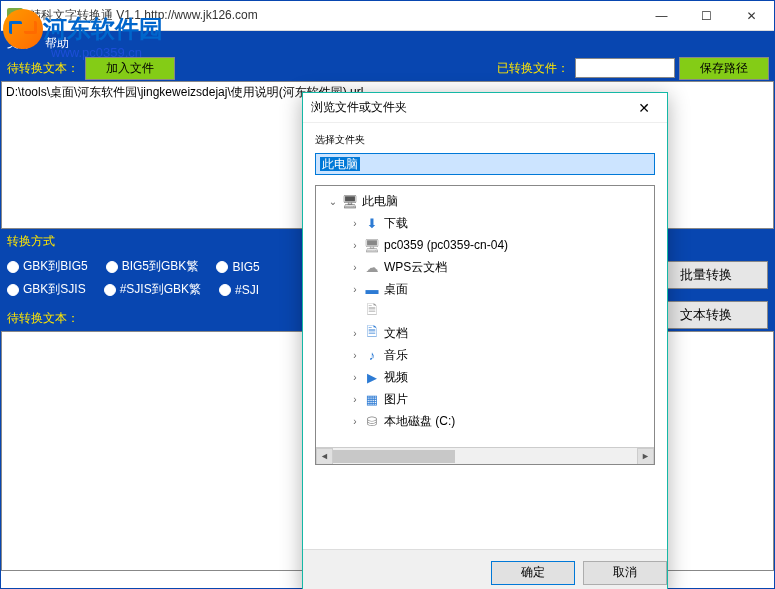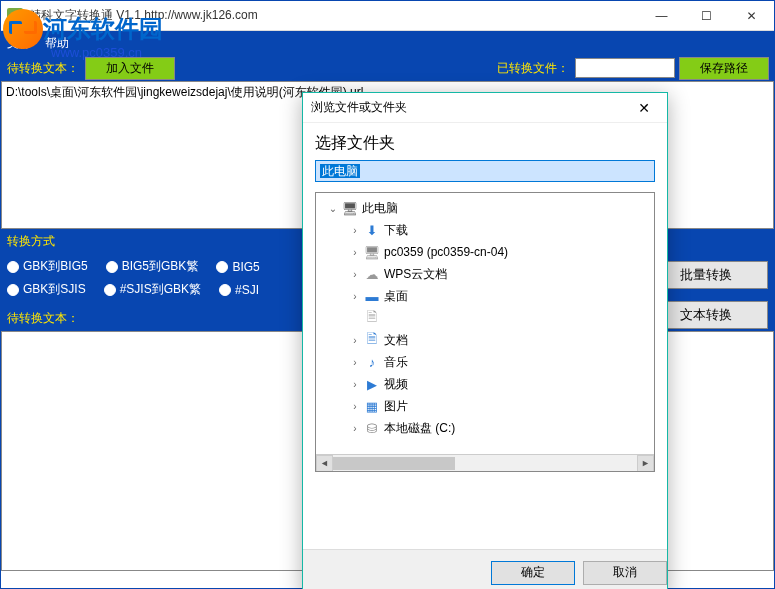--- a/index.html
+++ b/index.html
@@ -41,21 +41,21 @@
 .side-buttons { position: absolute; right: 6px; top: 260px; display: flex; flex-direction: column; gap: 12px; }
 .side-buttons .sbtn { width: 124px; height: 28px; background: #e6e6e6; border: 1px solid #888; font-size: 13px; display: flex; align-items: center; justify-content: center; }
 
 .text-area { background: #fff; border: 1px solid #888; height: 240px; margin: 0; }
 
 
 .dialog { position: absolute; left: 302px; top: 92px; width: 366px; height: 504px; background: #fff; border: 1px solid #14b8a6; box-shadow: 0 4px 20px rgba(0,0,0,0.3); z-index: 100; display: flex; flex-direction: column; }
 .dialog-title { height: 30px; display: flex; align-items: center; padding: 0 8px; font-size: 12px; border-bottom: 1px solid #eee; }
 .dialog-title .spacer { flex: 1; }
 .dialog-close { width: 30px; height: 30px; display: flex; align-items: center; justify-content: center; font-size: 14px; }
-.dialog-label { font-size: 16px; padding: 10px 12px 6px 12px; }
+.dialog-label { font-size: 10px; padding: 10px 12px 6px 12px; }
 .dialog-input { margin: 0 12px; border: 1px solid #0078d7; height: 22px; padding: 2px 4px; font-size: 12px; background: #cce4ff; }
 .dialog-input span { background: #0078d7; color: #fff; padding: 0 2px; }
 .tree-box { margin: 10px 12px 0 12px; border: 1px solid #888; height: 280px; overflow: hidden; display:flex; flex-direction:column;}
 .tree-scroll { flex:1; overflow:hidden; }
 .tree { font-size: 12px; padding: 4px 2px; }
 .tree-item { display: flex; align-items: center; height: 22px; padding-left: 6px; gap: 4px; }
 .tree-item.d1 { padding-left: 10px; }
 .tree-item.d2 { padding-left: 32px; }
 .expander { width: 10px; font-size: 10px; color: #666; text-align: center; }
 .ticon { width: 16px; height: 16px; display: flex; align-items: center; justify-content: center; font-size: 13px; }

